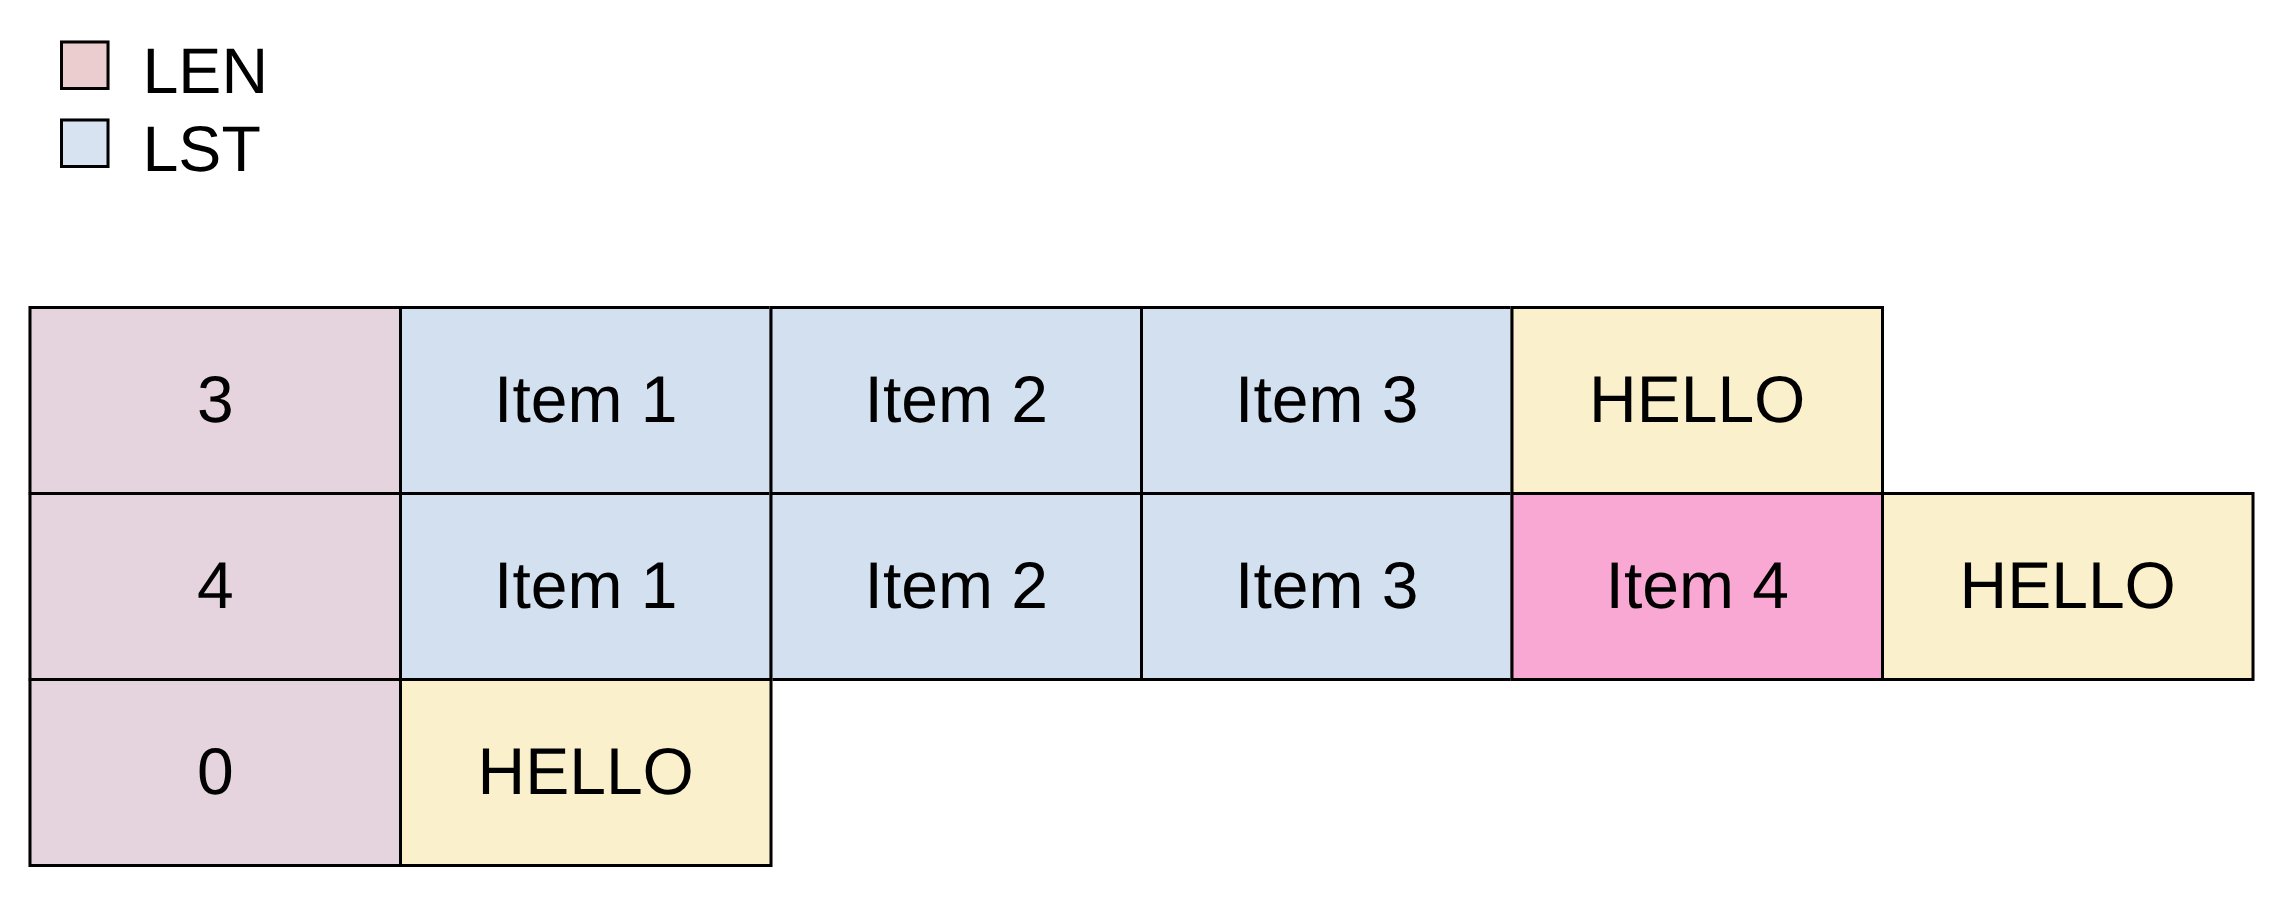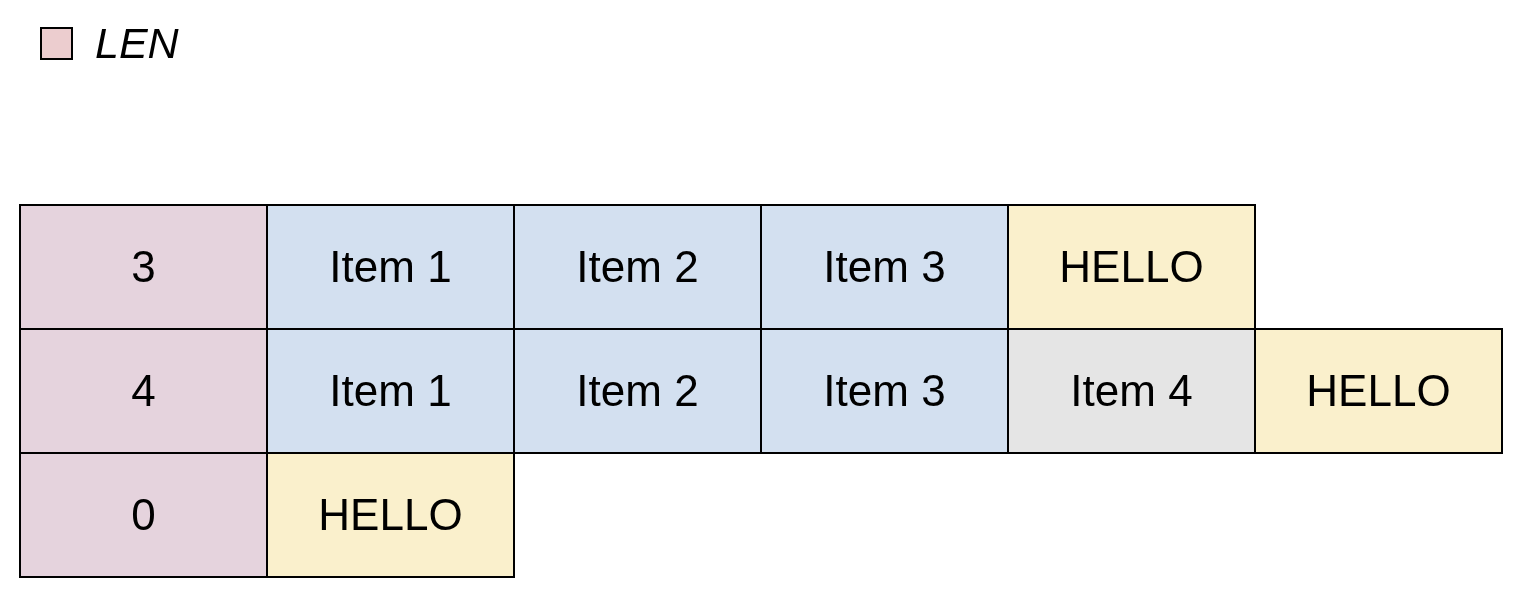--- a/index.html
+++ b/index.html
@@ -17,24 +17,22 @@
   }
 
   
   .legend {
     position: absolute;
     left: 40px;
     top: 27px;
   }
   .legend-item {
     display: flex;
-    align-items: center;
     height: 33px;
     margin-bottom: 19px;
-    font-style: italic;
   }
   .legend-swatch {
     box-sizing: border-box;
     width: 33px;
     height: 33px;
     border: 2px solid #000000;
     flex: 0 0 auto;
   }
   .legend-label {
     margin-left: 22px;
@@ -72,35 +70,39 @@
   }
 </style>
 </head>
 <body>
 
 <div class="legend" id="legend">
     <div class="legend-item">
     <span class="legend-swatch" style="background: rgb(236, 205, 207);"></span>
     <span class="legend-label">LEN</span>
   </div>
+    <div class="legend-item">
+    <span class="legend-swatch" style="background: rgb(216, 227, 241);"></span>
+    <span class="legend-label">LST</span>
+  </div>
   </div>
 
 <div class="mem-table" id="mem-table">
     <div class="mem-row">
       <div class="cell cell-len" style="background: rgb(229, 211, 221);">3</div>
       <div class="cell cell-lst" style="background: rgb(211, 224, 240);">Item 1</div>
       <div class="cell cell-lst" style="background: rgb(211, 224, 240);">Item 2</div>
       <div class="cell cell-lst" style="background: rgb(211, 224, 240);">Item 3</div>
       <div class="cell cell-fld" style="background: rgb(250, 240, 204);">HELLO</div>
     </div>
     <div class="mem-row">
       <div class="cell cell-len" style="background: rgb(229, 211, 221);">4</div>
       <div class="cell cell-lst" style="background: rgb(211, 224, 240);">Item 1</div>
       <div class="cell cell-lst" style="background: rgb(211, 224, 240);">Item 2</div>
       <div class="cell cell-lst" style="background: rgb(211, 224, 240);">Item 3</div>
-      <div class="cell cell-lst" style="background: #e5e5e5;">Item 4</div>
+      <div class="cell cell-lst" style="background: #f9a8d4;">Item 4</div>
       <div class="cell cell-fld" style="background: rgb(250, 240, 204);">HELLO</div>
     </div>
     <div class="mem-row">
       <div class="cell cell-len" style="background: rgb(229, 211, 221);">0</div>
       <div class="cell cell-fld" style="background: rgb(250, 240, 204);">HELLO</div>
     </div>
   </div>
 
 </body></html>

